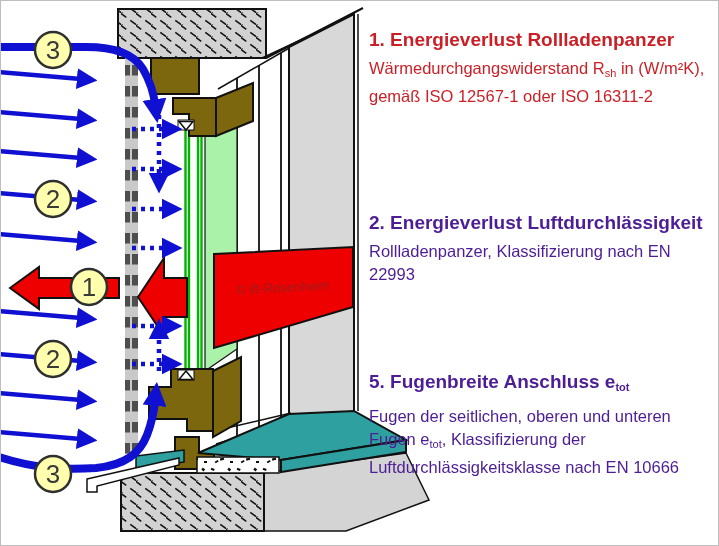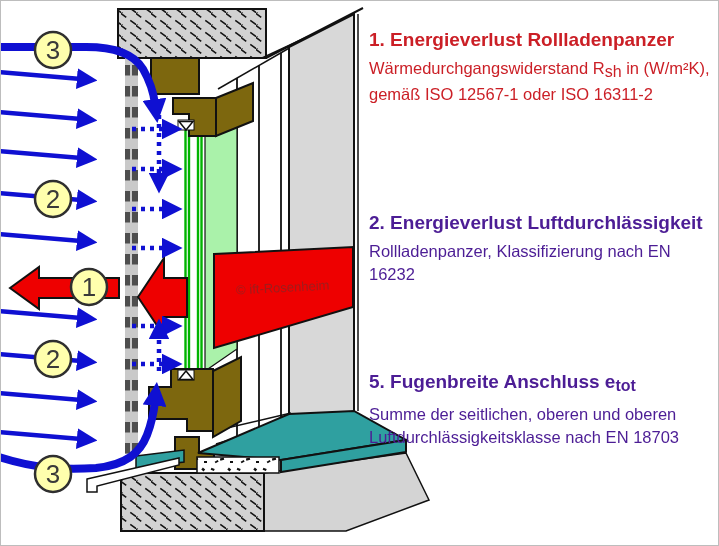--- a/index.html
+++ b/index.html
@@ -4,21 +4,21 @@
 <style>
   html,body{margin:0;padding:0;background:#fff}
   .stage{position:relative;width:719px;height:546px;background:#ffffff;border:1px solid #bdbdbd;
          box-sizing:border-box;overflow:hidden;font-family:"Liberation Sans",sans-serif}
   .stage svg{position:absolute;left:0;top:0}
   .ann{position:absolute;left:368px;width:349px}
   .ann .h{font-size:19px;font-weight:700;line-height:23px;margin:0 0 6px 0}
   .ann .b{font-size:16.5px;line-height:23px}
   .red{color:#cb1f26}
   .blue{color:#4c1d95}
-  .sub{font-size:16px;vertical-align:-3px}
+  .sub{font-size:11px;vertical-align:-3px}
   .ann1{top:27px}.ann2{top:210px}.ann3{top:369px}
   .callout{fill:#ffffad;stroke:#2f2f2f;stroke-width:2.5px}
   .num{font-size:26px;fill:#3a3a3a;text-anchor:middle;font-family:"Liberation Sans",sans-serif}
   .bluearrow{stroke:#0f10d2;stroke-width:4.5;fill:none;marker-end:url(#mb)}
   .dot{stroke-dasharray:4 5}
   .thick{stroke:#0f10d2;stroke-width:8;fill:none;marker-end:url(#mbL)}
   .redshape{fill:#ee0000;stroke:#111;stroke-width:2}
   .brown{fill:#7d670e;stroke:#111;stroke-width:2}
   .wm{font-size:13px;fill:#8a2525;opacity:.8;text-anchor:middle;font-family:"Liberation Sans",sans-serif}
 </style>
@@ -185,22 +185,23 @@
   </svg>
 
   <div class="ann ann1">
     <div class="h red">1. Energieverlust Rollladenpanzer</div>
     <div class="b red"><span>Wärmedurchgangswiderstand R</span><span class="sub">sh</span><span> in (W/m²K),</span></div>
     <div class="b red">gemäß ISO 12567-1 oder ISO 16311-2</div>
   </div>
 
   <div class="ann ann2">
     <div class="h blue">2. Energieverlust Luftdurchlässigkeit</div>
-    <div class="b blue">Rollladenpanzer, Klassifizierung nach EN 16232</div>
+    <div class="b blue">Rollladenpanzer, Klassifizierung nach EN 22993</div>
   </div>
 
   <div class="ann ann3">
     <div class="h blue"><span>5. Fugenbreite Anschluss e</span><span class="sub">tot</span></div>
-    <div class="b blue">Summe der seitlichen, oberen und oberen</div>
-    <div class="b blue">Luftdurchlässigkeitsklasse nach EN 18703</div>
+    <div class="b blue">Fugen der seitlichen, oberen und unteren</div>
+    <div class="b blue"><span>Fugen e</span><span class="sub">tot</span><span>, Klassifizierung der</span></div>
+    <div class="b blue">Luftdurchlässigkeitsklasse nach EN 10666</div>
   </div>
 
 </div>
 
 </body></html>

